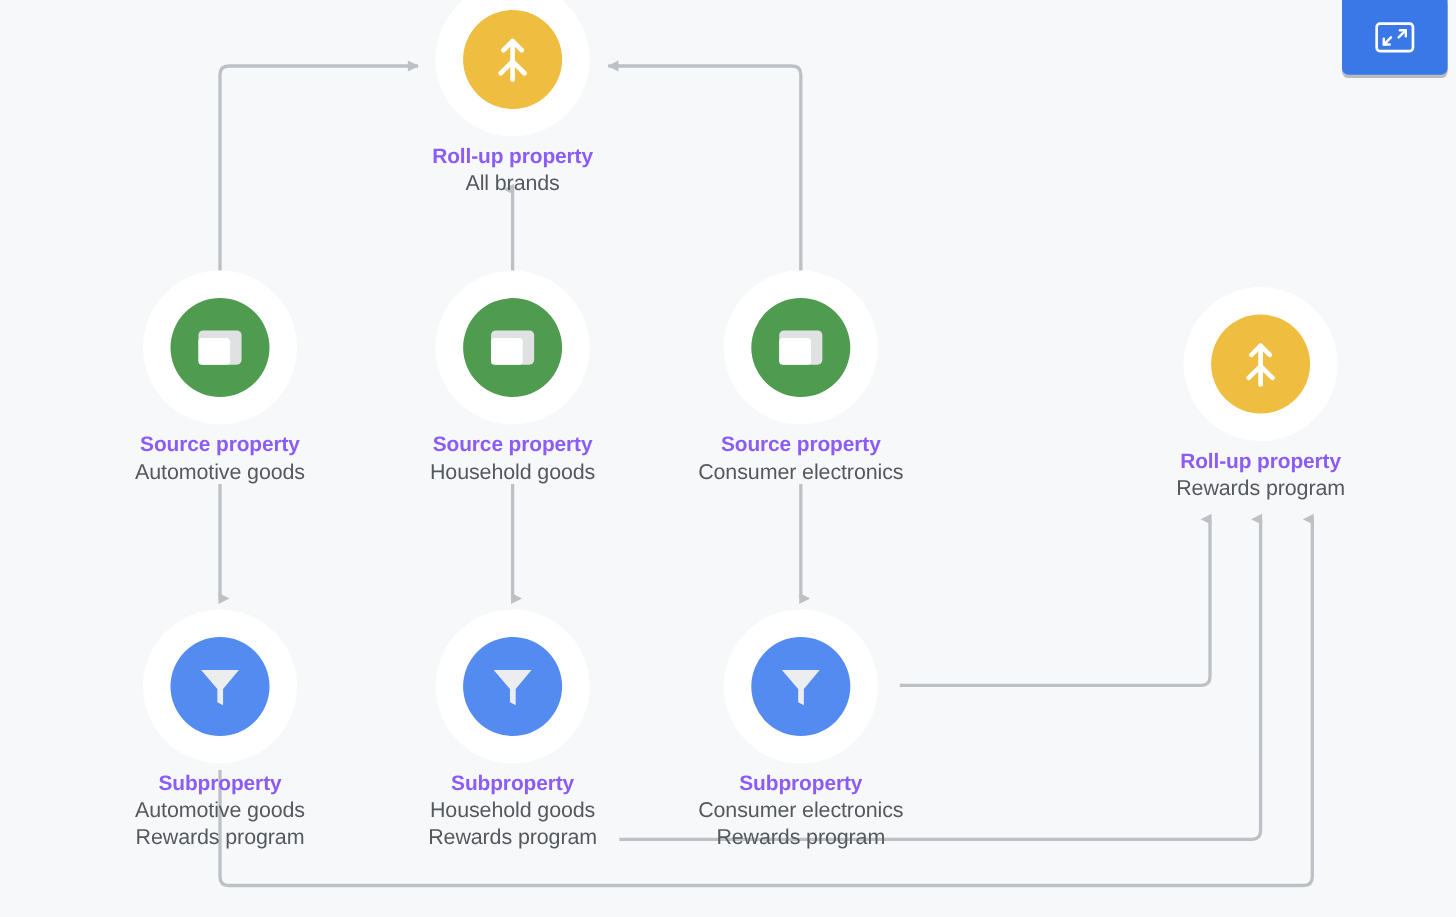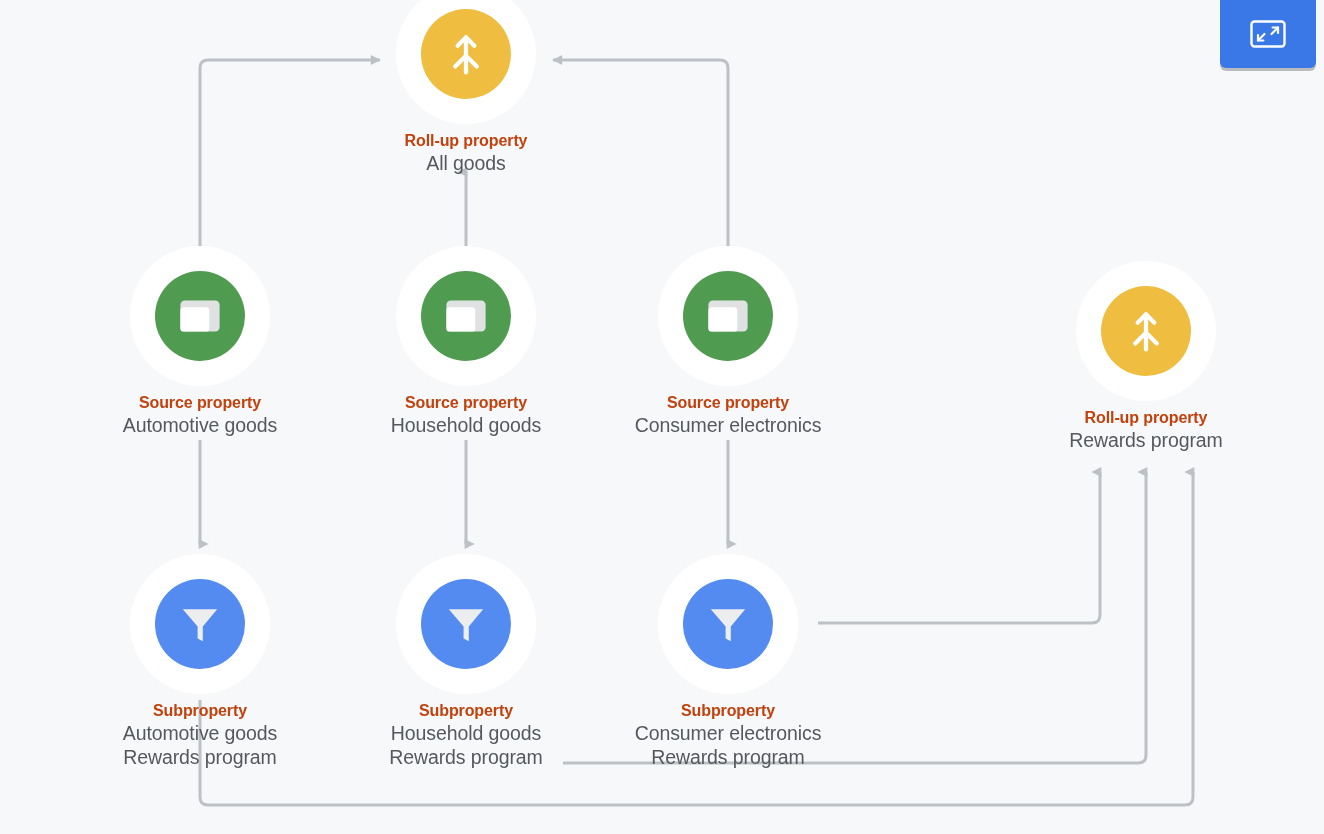--- a/index.html
+++ b/index.html
@@ -72,23 +72,23 @@
 
   .node-circle svg { display: block; }
 
   .node-labels {
     margin-top: 7px;
     line-height: 1.25;
     white-space: nowrap;
   }
 
   .node-title {
-    font-size: 16px;
+    font-size: 19px;
     font-weight: bold;
-    color: #c2410c;
+    color: #8b5cf6;
     letter-spacing: -0.1px;
   }
 
   .node-sub {
     font-size: 19.5px;
     font-weight: normal;
     color: #55595e;
     letter-spacing: -0.1px;
   }
 
@@ -154,21 +154,21 @@
           <g fill="none" stroke="#ffffff" stroke-width="1.9" stroke-linecap="round" stroke-linejoin="round">
             <path d="M12 20.2 L12 4.6"></path>
             <path d="M8.3 8.3 L12 4.6 L15.7 8.3"></path>
             <path d="M7.2 17.6 L12 12.8 L16.8 17.6"></path>
           </g>
         </svg>
       </div>
     </div>
     <div class="node-labels">
       <div class="node-title">Roll-up property</div>
-      <div class="node-sub">All goods</div>
+      <div class="node-sub">All brands</div>
     </div>
   </div>
 
   <div class="node" style="left:200px; top:246px;">
     <div class="node-halo">
       <div class="node-circle source">
         <svg width="48" height="48" viewBox="0 0 24 24">
           <rect x="2.2" y="4.2" width="19.6" height="15.6" rx="2.2" fill="#dfe1e3"></rect>
           <rect x="2.2" y="7.6" width="14.4" height="12.2" rx="1.6" fill="#ffffff"></rect>
         </svg>

